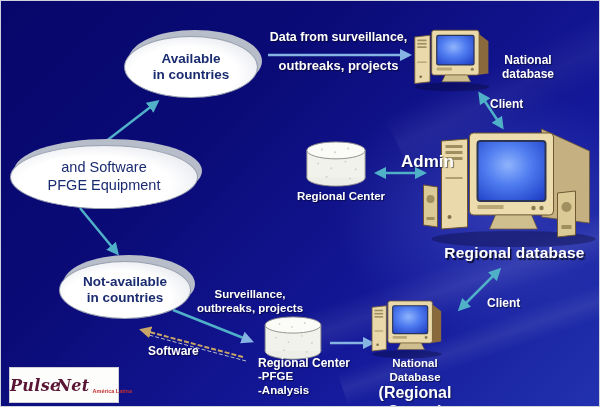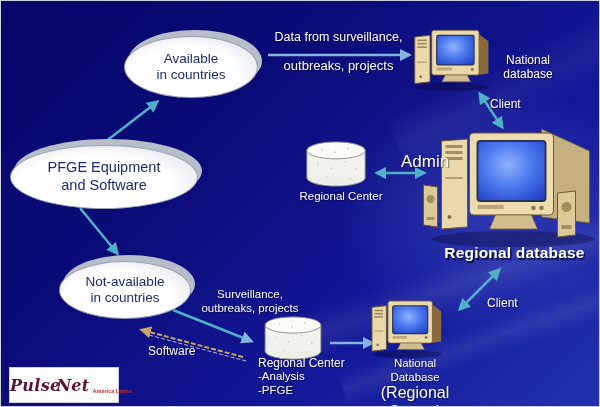--- a/index.html
+++ b/index.html
@@ -20,24 +20,24 @@
   svg.arrows line.teal{stroke:var(--arrow_teal,#4FB0C8);stroke-width:2.5;}
   svg.arrows line.blue{stroke:var(--arrow_blue,#85B4E2);stroke-width:2.5;}
   svg.arrows line.tan{stroke:var(--results_arrow,#C8A566);stroke-width:2;stroke-dasharray:5 2;}
   svg.arrows line.gray{stroke:#b9bcc8;stroke-width:1;stroke-dasharray:4 2;}
   .oval{position:absolute;z-index:2;}
   .oval-back{position:absolute;inset:0;border-radius:50%;background:#b7bdc9;transform:translate(4px,-6px);}
   .oval-face{position:absolute;inset:0;border-radius:50%;
     background:radial-gradient(ellipse at 45% 62%,#ffffff 52%,#e6e8ee 82%,#ccd0da 100%);
     border:1px solid #99a1b0;display:flex;flex-direction:column;justify-content:center;align-items:center;
     color:var(--ellipse_text,#1B2B70);font-weight:500;line-height:1.22;text-align:center;}
-  .oval-sm .oval-face{font-size:13.5px;}
+  .oval-sm .oval-face{font-size:13.5px;font-weight:bold;}
   .oval-lg .oval-face{font-size:14.5px;}
   .icon{position:absolute;z-index:2;}
-  .lbl{position:absolute;z-index:3;color:#fff;font-weight:400;line-height:1.18;
+  .lbl{position:absolute;z-index:3;color:#fff;font-weight:700;line-height:1.18;
     text-shadow:1px 1px 1px rgba(0,0,0,.5);font-size:12px;}
   .center{text-align:center;}
   .lbl .sm{font-size:11.5px;}
   .lbl .xs{font-size:16px;}
   .big-label{font-size:15.5px;font-weight:700;text-shadow:1.5px 1.5px 1px rgba(0,0,0,.75);letter-spacing:.2px;}
   .logo{position:absolute;left:8px;top:366px;width:108px;height:34px;background:#fdfdfb;
     border:1px solid #cfcfd6;z-index:3;display:flex;align-items:center;justify-content:space-between;}
   .logo-word{font-family:"DejaVu Serif",serif;font-style:italic;font-weight:700;
     color:var(--logo_maroon,#5A1535);font-size:16px;letter-spacing:.3px;}
   .logo-bolt{margin:0 -1px 6px -3px;}
@@ -144,22 +144,22 @@
   <div class="oval oval-sm" style="left:123px;top:35px;width:134px;height:62px">
     <div class="oval-back"></div>
     <div class="oval-face">
       <div>Available</div>
       <div>in countries</div>
     </div>
   </div>
   <div class="oval oval-lg" style="left:9px;top:144px;width:188px;height:64px">
     <div class="oval-back"></div>
     <div class="oval-face">
+      <div>and Software</div>
       <div>PFGE Equipment</div>
-      <div>and Software</div>
     </div>
   </div>
   <div class="oval oval-sm" style="left:58px;top:260px;width:132px;height:58px">
     <div class="oval-back"></div>
     <div class="oval-face">
       <div>Not-available</div>
       <div>in countries</div>
     </div>
   </div>
 
@@ -193,22 +193,22 @@
   </div>
   <div class="lbl center big-label" style="left:436px;top:243px;width:155px">Regional database</div>
 
   <div class="lbl center" style="left:183px;top:287px;width:132px">
     <div class="sm">Surveillance,</div>
     <div class="sm">outbreaks, projects</div>
   </div>
   <div class="lbl" style="left:147px;top:343px">Software</div>
   <div class="lbl" style="left:257px;top:355px">
     <div>Regional Center</div>
+    <div class="sm">-PFGE</div>
     <div class="sm">-Analysis</div>
-    <div class="sm">-PFGE</div>
   </div>
   <div class="lbl center" style="left:362px;top:356px;width:104px">
     <div class="sm">National</div>
     <div class="sm">Database</div>
     <div class="xs">(Regional Center)</div>
   </div>
   <div class="lbl" style="left:486px;top:295px">Client</div>
 
   <div class="logo">
     <span class="logo-word">Pulse</span>

